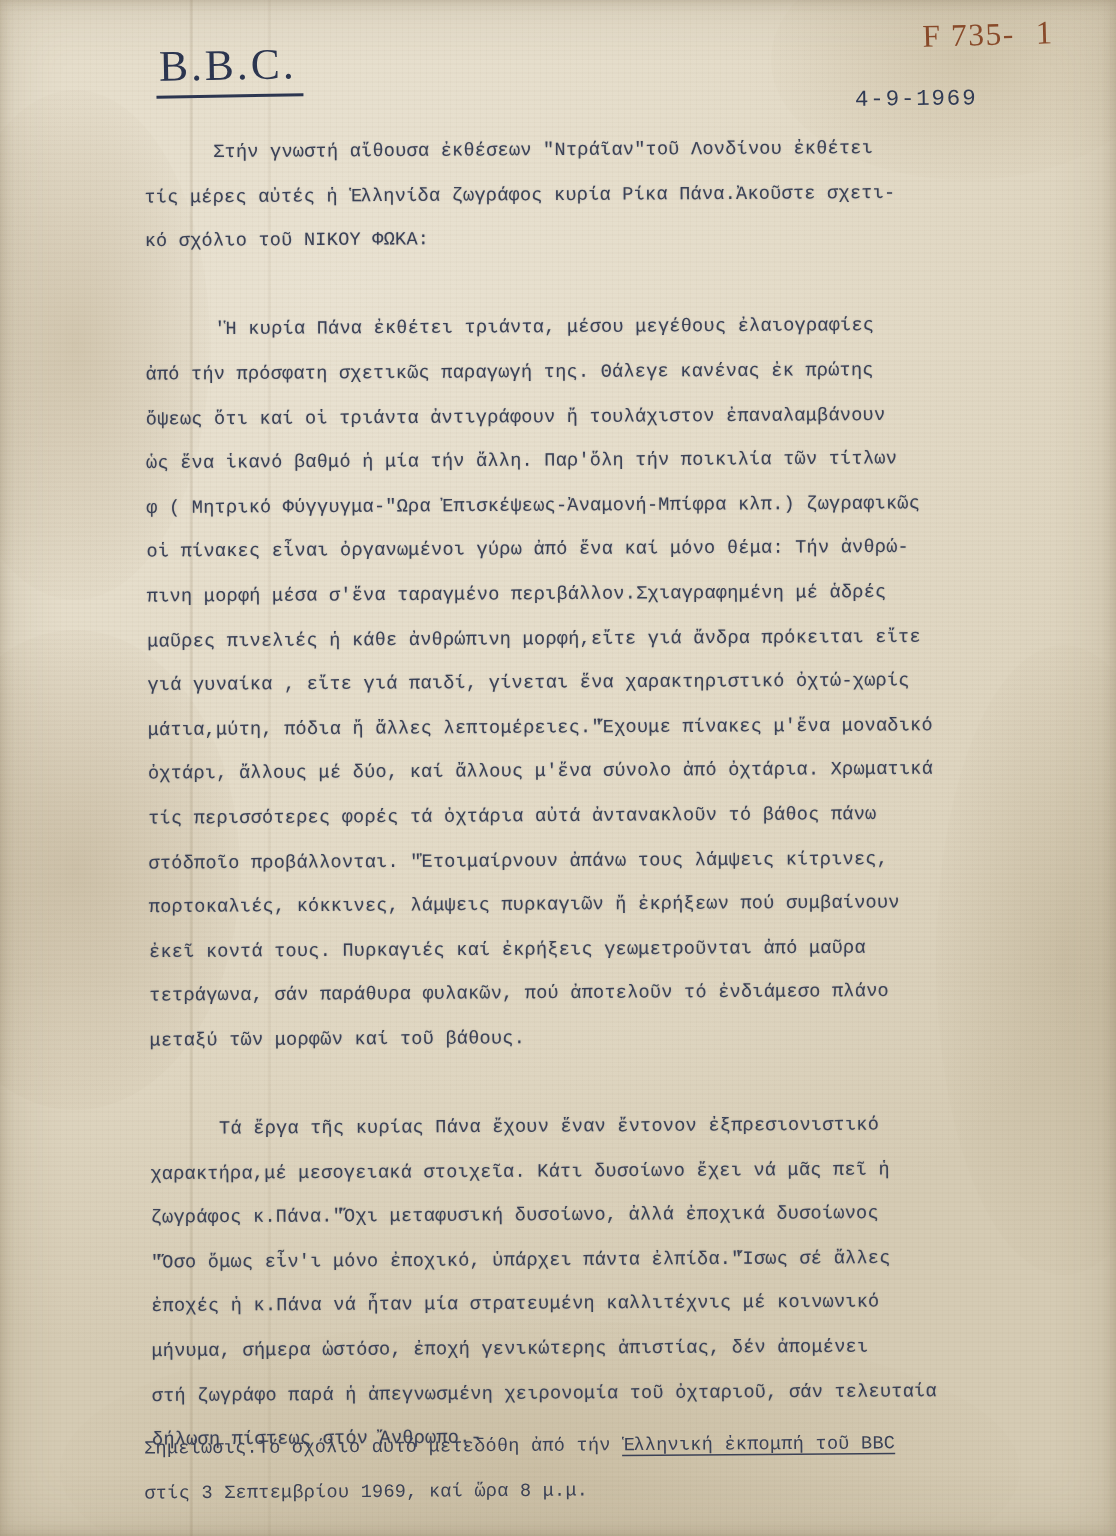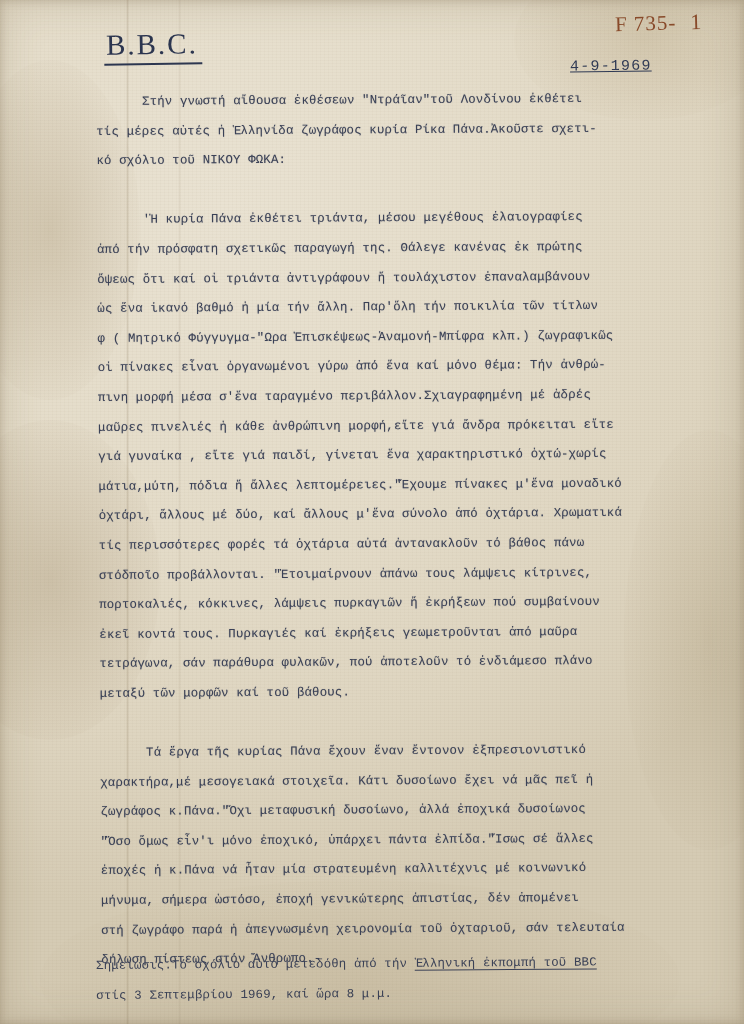--- a/index.html
+++ b/index.html
@@ -103,21 +103,20 @@
 
   .date {
     position: absolute;
     top: 58px;
     right: 92px;
     font-family: "Liberation Mono", monospace;
     font-size: 15px;
     color: #2f3a55;
     letter-spacing: 1.2px;
     transform: rotate(-0.6deg);
-    text-decoration: underline;
   }
 
   .body-text {
     position: absolute;
     top: 88px;
     left: 96px;
     width: 580px;
     font-family: "Liberation Mono", monospace;
     font-size: 12.4px;
     line-height: 29.6px;

